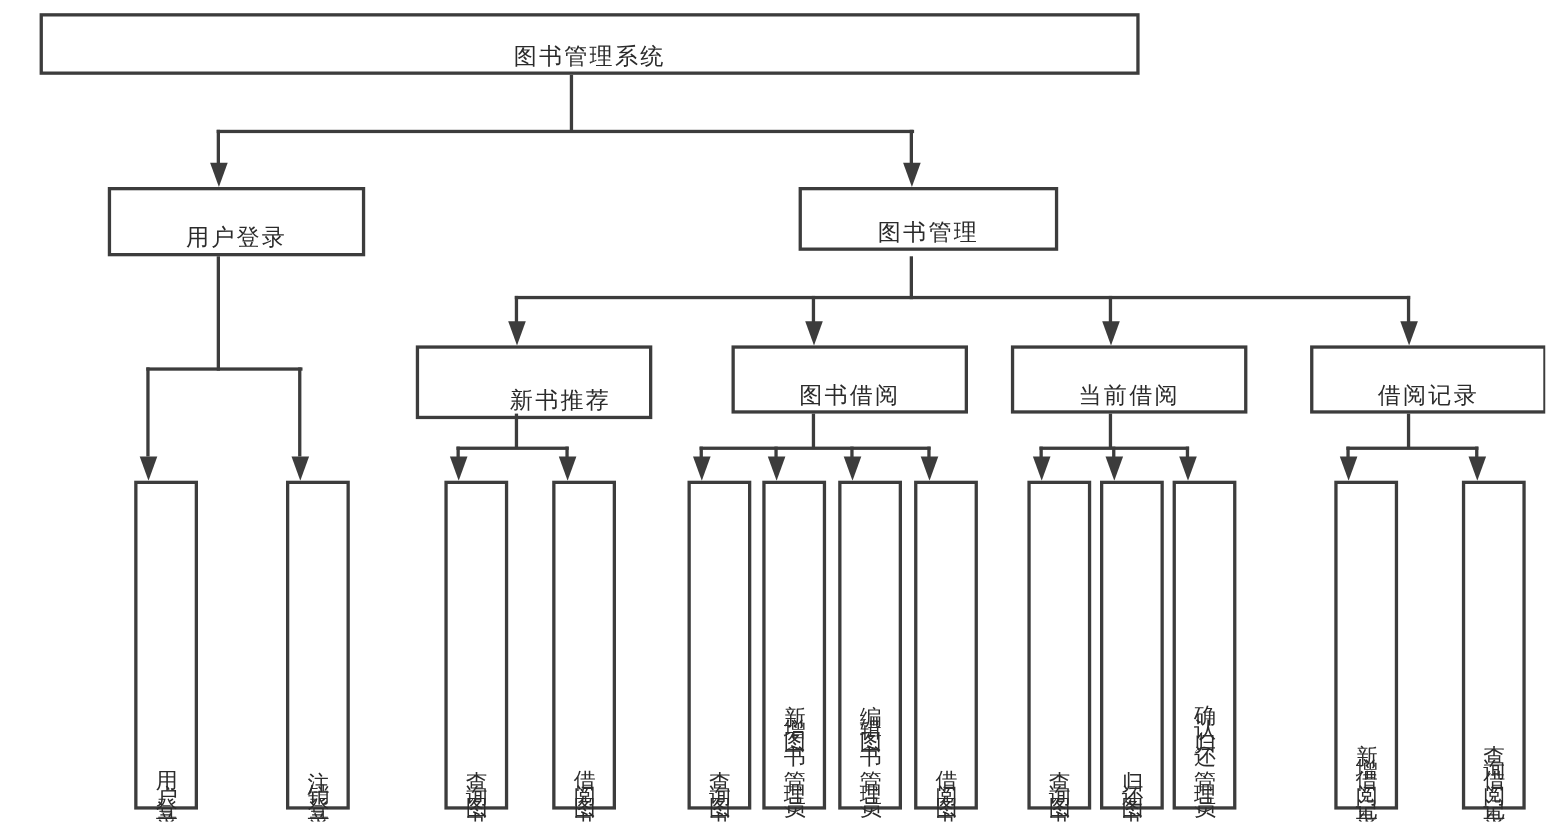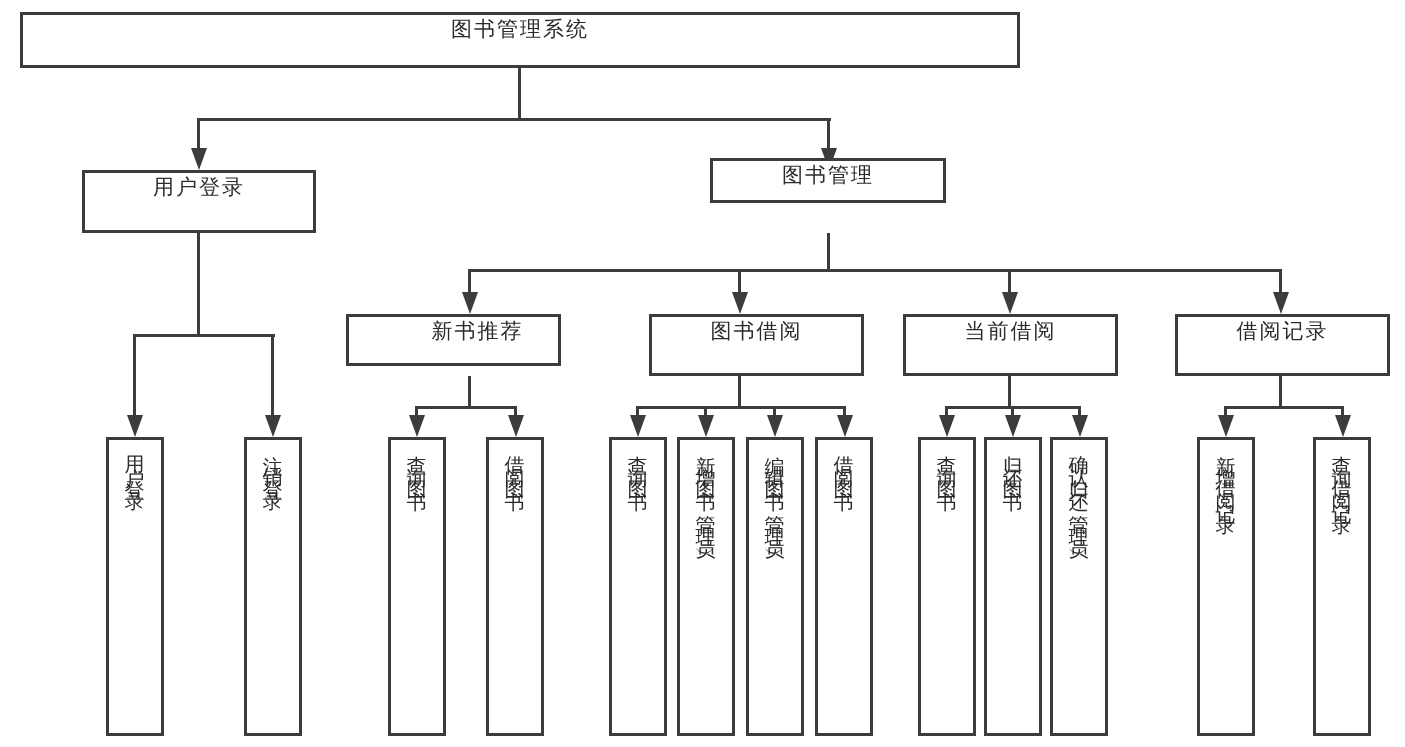--- a/index.html
+++ b/index.html
@@ -12,23 +12,24 @@
   .stage{
     position:relative;
     width:1405px;height:747px;
     background:var(--background);
     font-family:"Liberation Sans","DejaVu Sans",sans-serif;
     overflow:hidden;
   }
   .box{
     position:absolute;box-sizing:border-box;
     background:#ffffff;border:3px solid var(--line);
-    display:flex;align-items:flex-start;justify-content:center;
+    display:flex;align-items:flex-end;justify-content:center;
     color:var(--text);font-size:21px;letter-spacing:2px;
     white-space:nowrap;
+    margin-left:16px;
   }
   .leaf{font-size:20px;letter-spacing:0;}
   .leaf .vtext{
     writing-mode:vertical-rl;text-orientation:mixed;
     letter-spacing:12px;line-height:1;color:var(--text);
   }
   .h,.v{position:absolute;background:var(--line);}
   .h{height:3px;}
   .v{width:3px;}
   .arr{
@@ -54,21 +55,21 @@
   <div class="v" style="left:518px;top:68px;height:52px;"></div>
   <div class="h" style="left:197px;top:118px;width:634px;"></div>
   <div class="v" style="left:197px;top:118px;height:32px;"></div>
   <div class="v" style="left:827px;top:118px;height:32px;"></div>
   <div class="arr" style="left:191px;top:148px;"></div>
   <div class="arr" style="left:821px;top:148px;"></div>
 
   <div class="box" style="left:82px;top:170px;width:234px;height:63px;">
     <span>用户登录</span>
   </div>
-  <div class="box" style="left:710px;top:158px;width:236px;height:45px;">
+  <div class="box" style="left:710px;top:170px;width:236px;height:58px;">
     <span>图书管理</span>
   </div>
 
   <div class="v" style="left:197px;top:233px;height:104px;"></div>
   <div class="h" style="left:133px;top:334px;width:142px;"></div>
   <div class="v" style="left:133px;top:334px;height:81px;"></div>
   <div class="v" style="left:271px;top:334px;height:81px;"></div>
   <div class="arr" style="left:127px;top:415px;"></div>
   <div class="arr" style="left:265px;top:415px;"></div>
 
@@ -76,21 +77,21 @@
   <div class="h" style="left:468px;top:269px;width:814px;"></div>
   <div class="v" style="left:468px;top:269px;height:25px;"></div>
   <div class="v" style="left:738px;top:269px;height:25px;"></div>
   <div class="v" style="left:1008px;top:269px;height:25px;"></div>
   <div class="v" style="left:1279px;top:269px;height:25px;"></div>
   <div class="arr" style="left:462px;top:292px;"></div>
   <div class="arr" style="left:732px;top:292px;"></div>
   <div class="arr" style="left:1002px;top:292px;"></div>
   <div class="arr" style="left:1273px;top:292px;"></div>
 
-  <div class="box" style="left:346px;top:314px;width:215px;height:52px;padding-left:48px;">
+  <div class="box" style="left:362px;top:314px;width:215px;height:67px;padding-left:48px;">
     <span>新书推荐</span>
   </div>
   <div class="box" style="left:649px;top:314px;width:215px;height:62px;">
     <span>图书借阅</span>
   </div>
   <div class="box" style="left:903px;top:314px;width:215px;height:62px;">
     <span>当前借阅</span>
   </div>
   <div class="box" style="left:1175px;top:314px;width:215px;height:62px;">
     <span>借阅记录</span>

